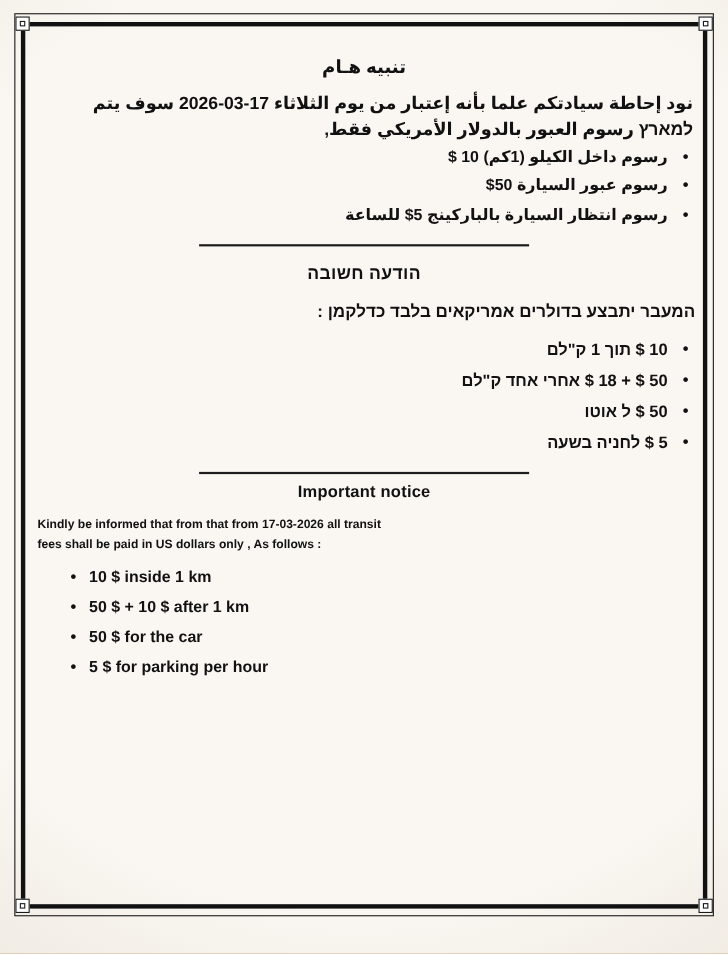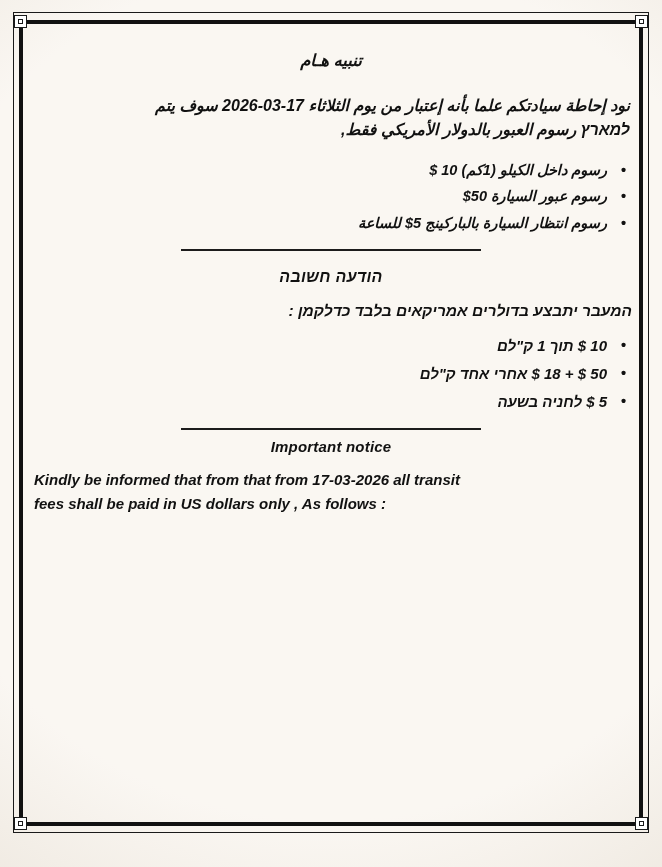--- a/index.html
+++ b/index.html
@@ -13,21 +13,20 @@
     font-family: "Liberation Sans", "DejaVu Sans", sans-serif;
     overflow: hidden;
     position: relative;
   }
 
   
   .page {
     position: absolute;
     inset: 0;
     background: #a16207;
-    font-style: italic;
   }
   .page-shade {
     position: absolute;
     inset: 0;
     background:
       radial-gradient(ellipse 120% 90% at 50% 45%, rgba(255,255,255,0.95) 55%, rgba(246,246,246,0.9) 80%, rgba(235,235,235,0.95) 100%);
     pointer-events: none;
   }
 
   
@@ -99,36 +98,36 @@
     letter-spacing: 1px;
     margin-top: 17px;
   }
   .ar-body {
     direction: rtl;
     text-align: right;
     font-size: 16px;
     font-weight: bold;
     color: #111;
     line-height: 1.52;
-    margin-top: 24px;
+    margin-top: 12px;
     padding-left: 4px;
     padding-right: 2px;
   }
   .ar-body .l2 { display: block; }
   .ar-body .l3 { display: block; margin-top: 5px; }
 
   ul {
     margin: 0;
     padding: 0;
     list-style: none;
   }
   .ar-list {
     direction: rtl;
     text-align: right;
-    margin-top: 20px;
+    margin-top: 4px;
     padding-right: 6px;
   }
   .ar-list li {
     font-size: 14.5px;
     font-weight: bold;
     color: #111;
     line-height: 1.0;
     margin-bottom: 12px;
     position: relative;
     padding-right: 19px;
@@ -189,21 +188,21 @@
     font-size: 15px;
   }
 
   
   .en-title {
     font-size: 15px;
     margin-top: 8px;
     letter-spacing: 0.2px;
   }
   .en-body {
-    font-size: 15px;
+    font-size: 11px;
     font-weight: bold;
     color: #111;
     line-height: 1.62;
     margin-top: 13px;
     text-align: left;
     padding-left: 4px;
     padding-right: 10px;
   }
   .en-body .l2 { display: block; }
 
@@ -261,27 +260,34 @@
 
     <div class="sec-title he-title rtl">הודעה חשובה</div>
 
     <div class="he-body">
       <span class="l2">המעבר יתבצע בדולרים אמריקאים בלבד כדלקמן :</span>
     </div>
 
     <ul class="he-list">
       <li>10 $  תוך 1 ק"לם</li>
       <li>50 $ + 18 $ אחרי אחד ק"לם</li>
+      <li>50 $ ל אוטו</li>
       <li>5 $ לחניה בשעה</li>
     </ul>
 
     <div class="divider"></div>
 
     <div class="sec-title en-title">Important notice</div>
 
     <div class="en-body">
       <span class="l1">Kindly be informed that from that from 17-03-2026 all transit</span>
       <span class="l2">fees shall be paid in US dollars only , As follows :</span>
     </div>
 
+    <ul class="en-list">
+      <li>10 $ inside 1 km</li>
+      <li>50 $ + 10 $ after 1 km</li>
+      <li>50 $ for the car</li>
+      <li>5 $ for parking per hour</li>
+    </ul>
 
   </div>
 </div>
 
 </body></html>

